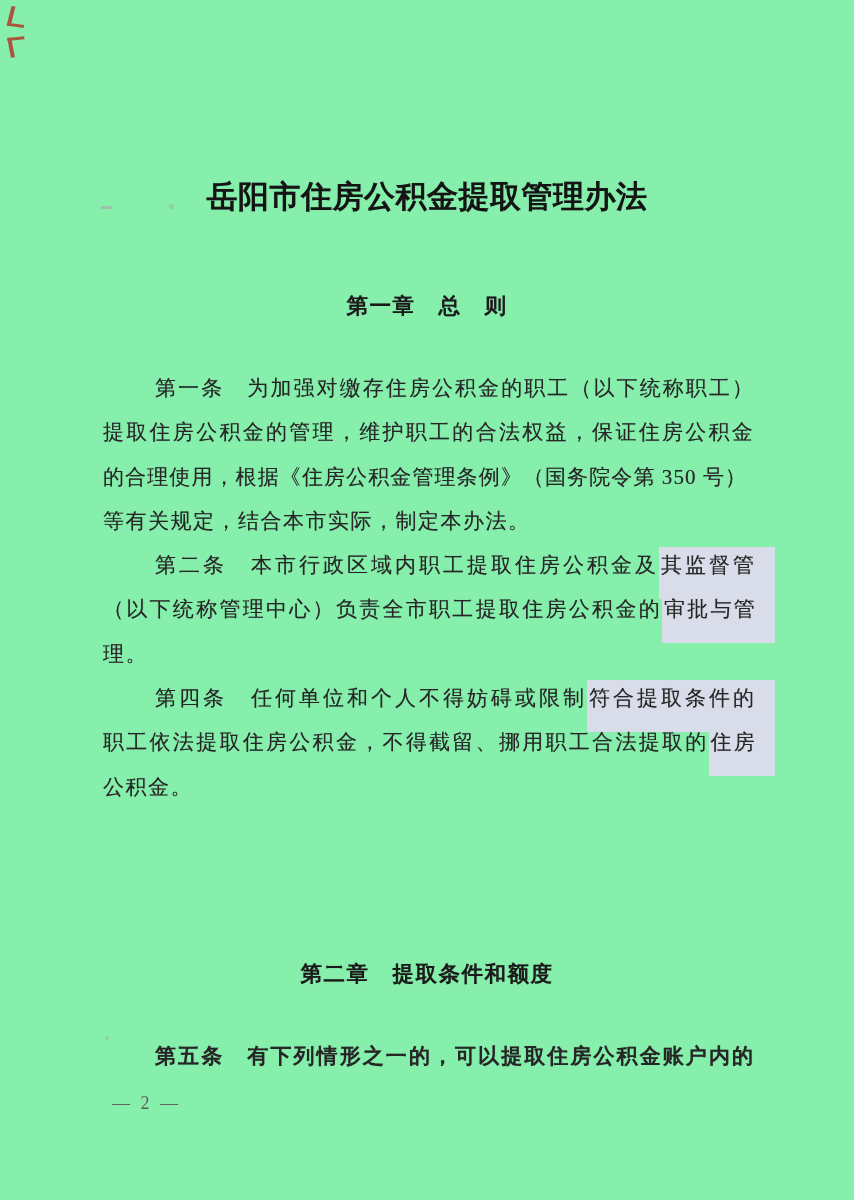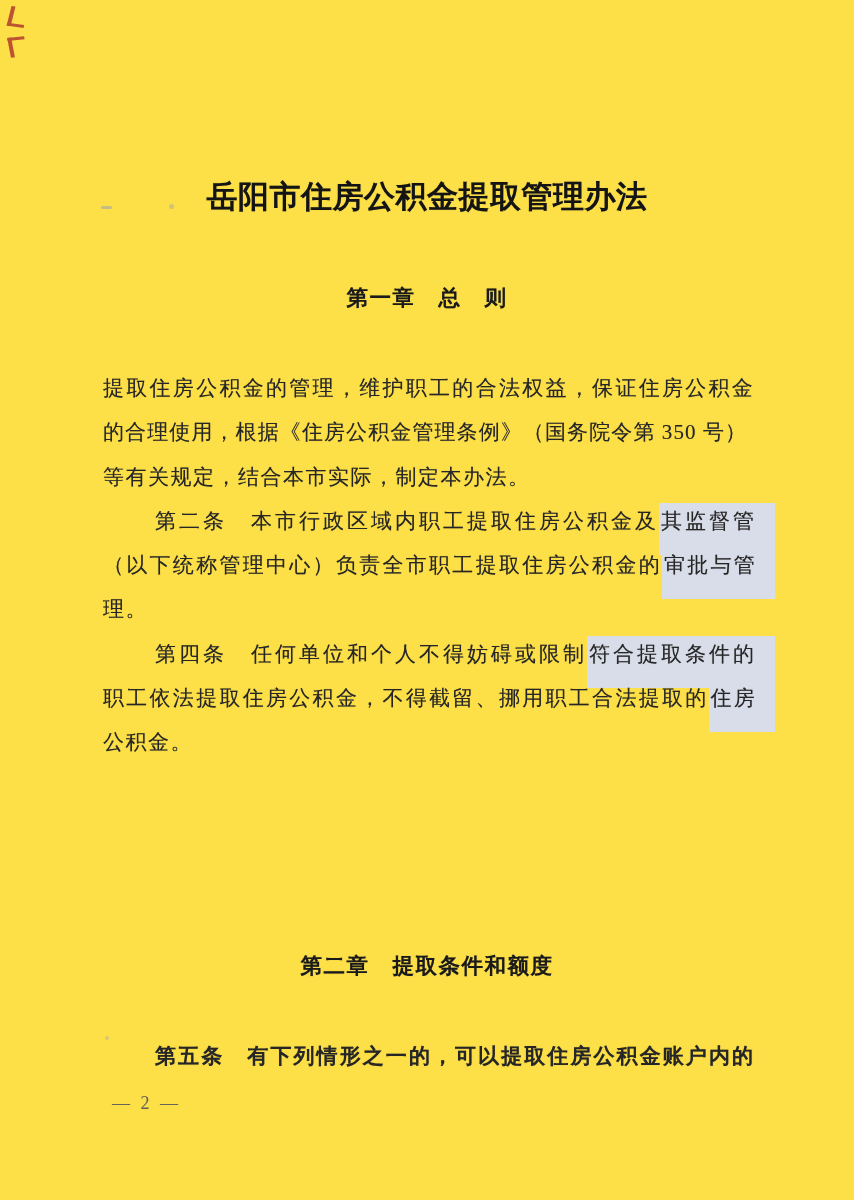--- a/index.html
+++ b/index.html
@@ -1,21 +1,21 @@
 <!DOCTYPE html>
 <html style="--hl-color: #d9dde9; --red-color: #b23b2c;"><head>
 <meta charset="utf-8">
 <style>
   html, body { margin: 0; padding: 0; background: #e8e8e8; }
   .page {
     position: relative;
     width: 854px;
     height: 1200px;
     margin: 0 auto;
-    background: #fde047;
+    background: #86efac;
     overflow: hidden;
     font-family: "Liberation Serif", "DejaVu Serif", serif;
     color: #262626;
   }
   
   .page * { text-shadow: 0 0 0.7px rgba(50,50,50,0.45); }
 
   .doc-title {
     position: absolute;
     top: 176px; left: 0; right: 0;
@@ -23,21 +23,21 @@
     text-align: center;
     font-size: 31px;
     font-weight: 700;
     letter-spacing: 0.5px;
     color: #141414;
     font-family: "Liberation Serif", "DejaVu Serif", serif;
   }
   .chapter-heading {
     position: absolute;
     left: 0; right: 0;
-    margin: 0;
+    margin: 8px;
     text-align: center;
     font-size: 21.5px;
     font-weight: 700;
     letter-spacing: 1.5px;
     color: #1a1a1a;
     font-family: "Liberation Sans", "DejaVu Sans", sans-serif;
   }
   .chapter-1-heading { top: 283px; }
   .chapter-2-heading { top: 951px; }
 
@@ -99,20 +99,21 @@
 
   <span class="speck speck-dash"></span>
   <span class="speck speck-dot-1"></span>
   <span class="speck speck-dot-2"></span>
 
   <h1 class="doc-title">岳阳市住房公积金提取管理办法</h1>
 
   <h2 class="chapter-heading chapter-1-heading">第一章　总　则</h2>
 
   <div class="body-lines" id="ch1-lines">
+      <div class="bodyline indent" style="letter-spacing: 2.08px;">第一条　为加强对缴存住房公积金的职工（以下统称职工）</div>
       <div class="bodyline" style="letter-spacing: 2.29px;">提取住房公积金的管理，维护职工的合法权益，保证住房公积金</div>
       <div class="bodyline" style="letter-spacing: 1.1px;">的合理使用，根据《住房公积金管理条例》（国务院令第 350 号）</div>
       <div class="bodyline">等有关规定，结合本市实际，制定本办法。</div>
       <div class="bodyline indent" style="letter-spacing: 3px;"><span>第二条　本市行政区域内职工提取住房公积金及</span><span class="hl">其监督管</span></div>
       <div class="bodyline" style="letter-spacing: 2.29px;"><span>（以下统称管理中心）负责全市职工提取住房公积金的</span><span class="hl">审批与管</span></div>
       <div class="bodyline">理。</div>
       <div class="bodyline indent" style="letter-spacing: 3px;"><span>第四条　任何单位和个人不得妨碍或限制</span><span class="hl">符合提取条件的</span></div>
       <div class="bodyline" style="letter-spacing: 2.29px;"><span>职工依法提取住房公积金，不得截留、挪用职工合法提取的</span><span class="hl">住房</span></div>
       <div class="bodyline">公积金。</div>
     </div>

